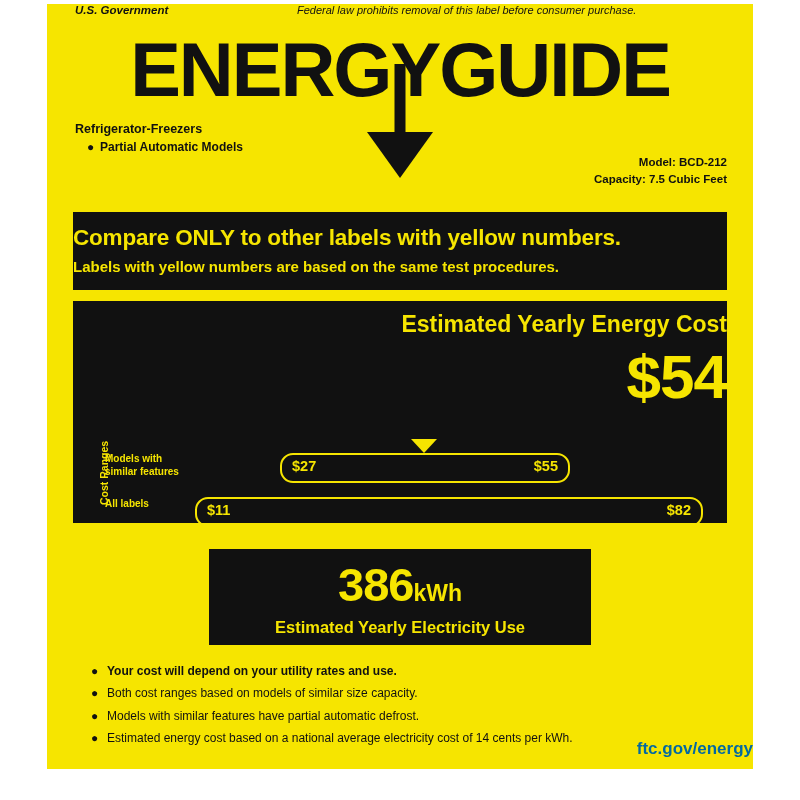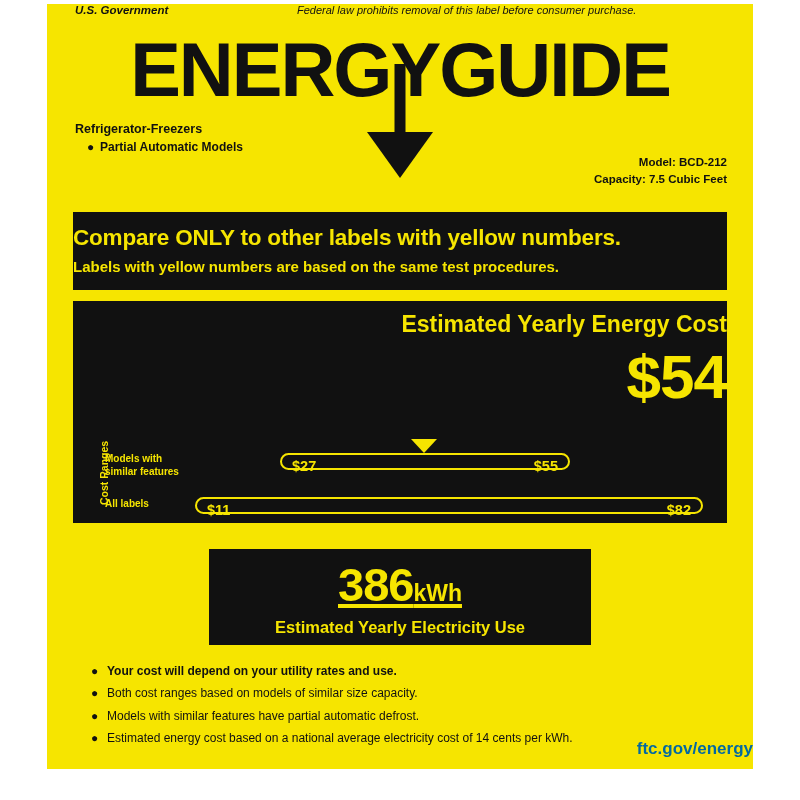--- a/index.html
+++ b/index.html
@@ -222,21 +222,21 @@
     font-size: 10px;
     font-weight: bold;
     color: #f6e500;
     line-height: 1.25;
   }
   .rangerow.r1 .rlabel { top: 0px; }
   .rangerow.r2 .rlabel { top: 5px; }
 
   .bar {
     position: absolute;
-    height: 17px;
+    height: 30px;
     border: 2px solid #f6e500;
     border-radius: 13px;
     box-sizing: border-box;
   }
   .bar .lo, .bar .hi {
     position: absolute;
     top: 3px;
     font-size: 14.5px;
     font-weight: bold;
     color: #f6e500;
@@ -266,21 +266,20 @@
     color: #f6e500;
     box-sizing: border-box;
     text-align: center;
   }
   .kwhpanel .num {
     font-size: 47px;
     font-weight: bold;
     line-height: 1;
     padding-top: 12px;
     letter-spacing: -1px;
-    text-decoration: underline;
   }
   .kwhpanel .num .unit {
     font-size: 23px;
     letter-spacing: 0;
   }
   .kwhpanel .sub {
     font-size: 16.5px;
     font-weight: bold;
     margin-top: 10px;
   }

